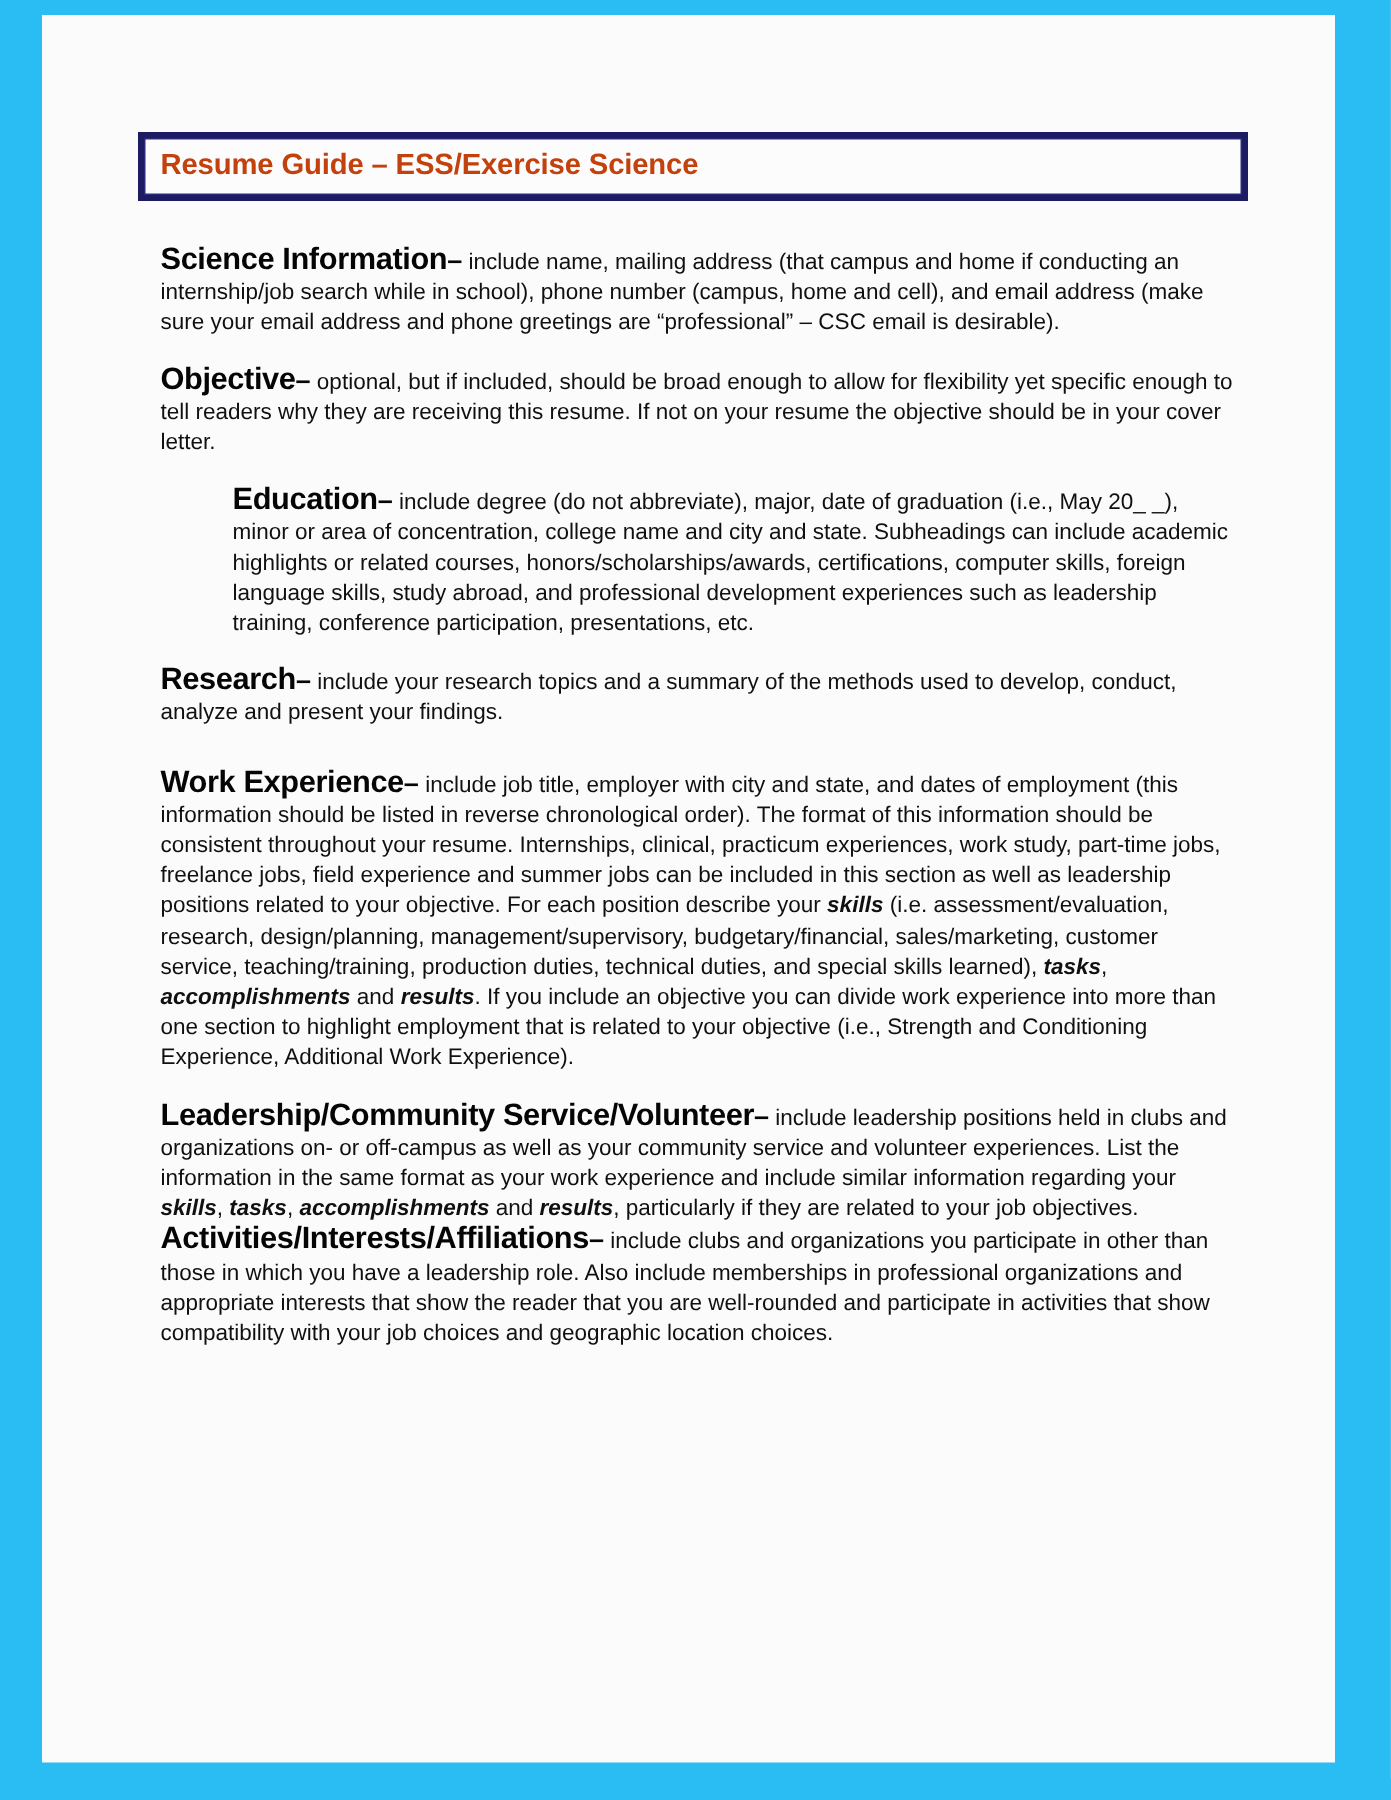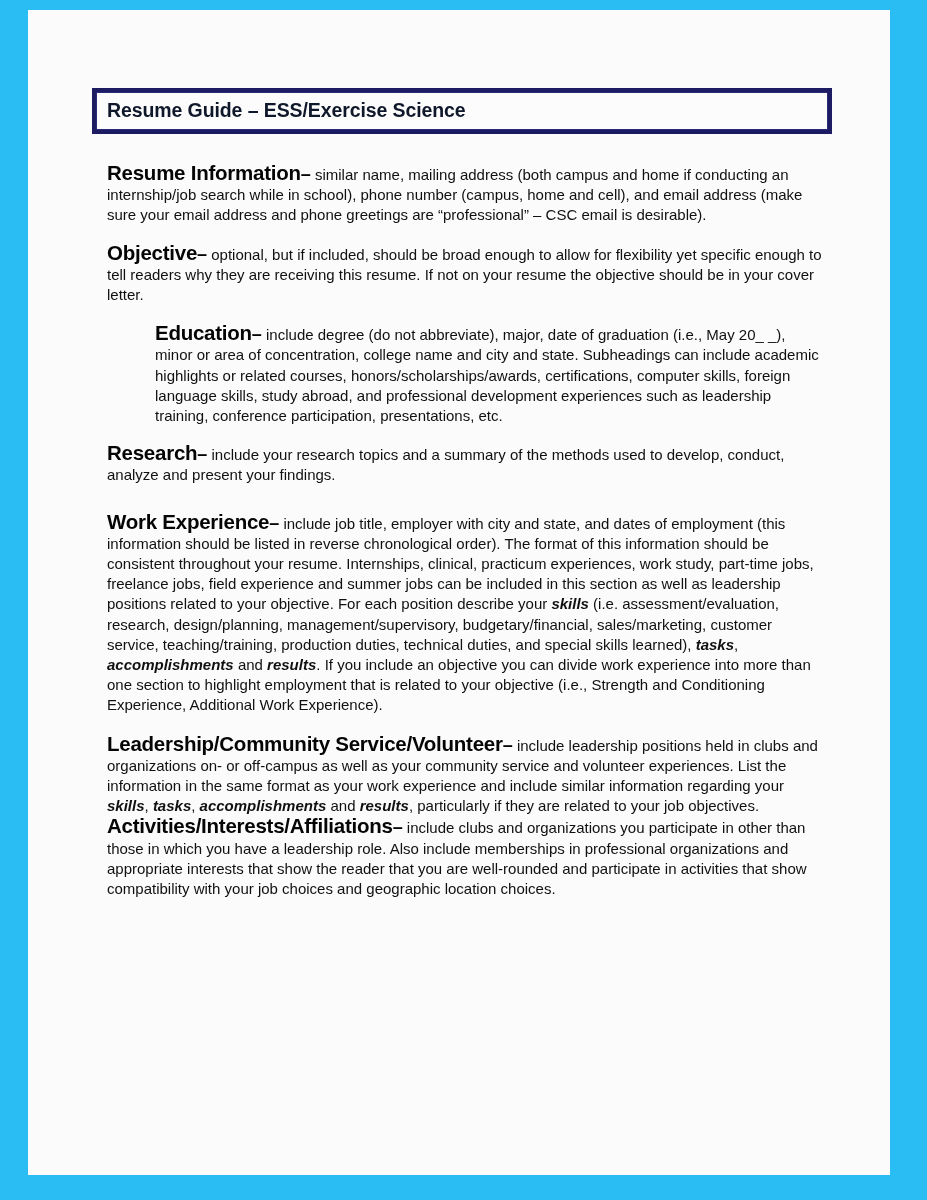--- a/index.html
+++ b/index.html
@@ -53,21 +53,21 @@
   }
   .title-box-inner {
     border: 1px solid #2B2A7A;
     background: #FCFCFD;
     padding: 5px 0 7px 10px;
     box-sizing: border-box;
   }
   .title-text {
     font-size: 19.5px;
     font-weight: bold;
-    color: #0f172a;
+    color: #c2410c;
     letter-spacing: -0.1px;
     white-space: nowrap;
     line-height: 1.25;
   }
 
   
   .sections {
     position: absolute;
     left: 79px;
     top: 153px;
@@ -119,21 +119,21 @@
 
       <div class="title-box-outer">
         <div class="title-box-inner">
           <span class="title-text">Resume Guide – ESS/Exercise Science</span>
         </div>
       </div>
 
       <div class="sections">
 
         <div class="section s-contact">
-          <p class="section-para"><span class="head">Resume Information</span><span class="dash">–</span> <span>similar name, mailing address (both campus and home if conducting an internship/job search while in school), phone number (campus, home and cell), and email address (make sure your email address and phone greetings are “professional” – CSC email is desirable).</span></p>
+          <p class="section-para"><span class="head">Science Information</span><span class="dash">–</span> <span>include name, mailing address (that campus and home if conducting an internship/job search while in school), phone number (campus, home and cell), and email address (make sure your email address and phone greetings are “professional” – CSC email is desirable).</span></p>
         </div>
 
         <div class="section s-objective">
           <p class="section-para"><span class="head">Objective</span><span class="dash">–</span> <span>optional, but if included, should be broad enough to allow for flexibility yet specific enough to tell readers why they are receiving this resume. If not on your resume the objective should be in your cover letter.</span></p>
         </div>
 
         <div class="section s-education">
           <p class="section-para"><span class="head">Education</span><span class="dash">–</span> <span>include degree (do not abbreviate), major, date of graduation (i.e., May 20_ _), minor or area of concentration, college name and city and state.  Subheadings can include academic highlights or related courses, honors/scholarships/awards, certifications, computer skills, foreign language skills, study abroad, and professional development experiences such as leadership training, conference participation, presentations, etc.</span></p>
         </div>
 

